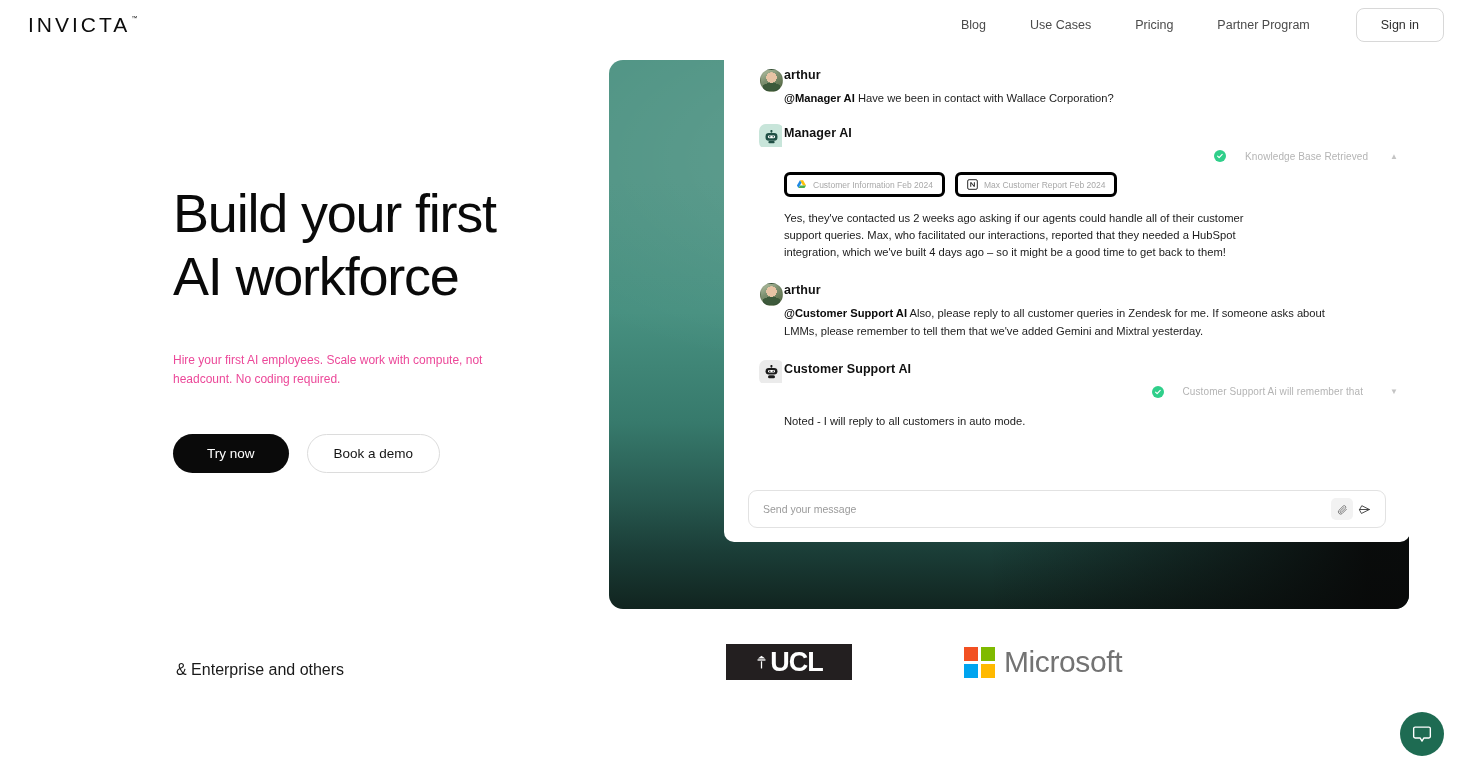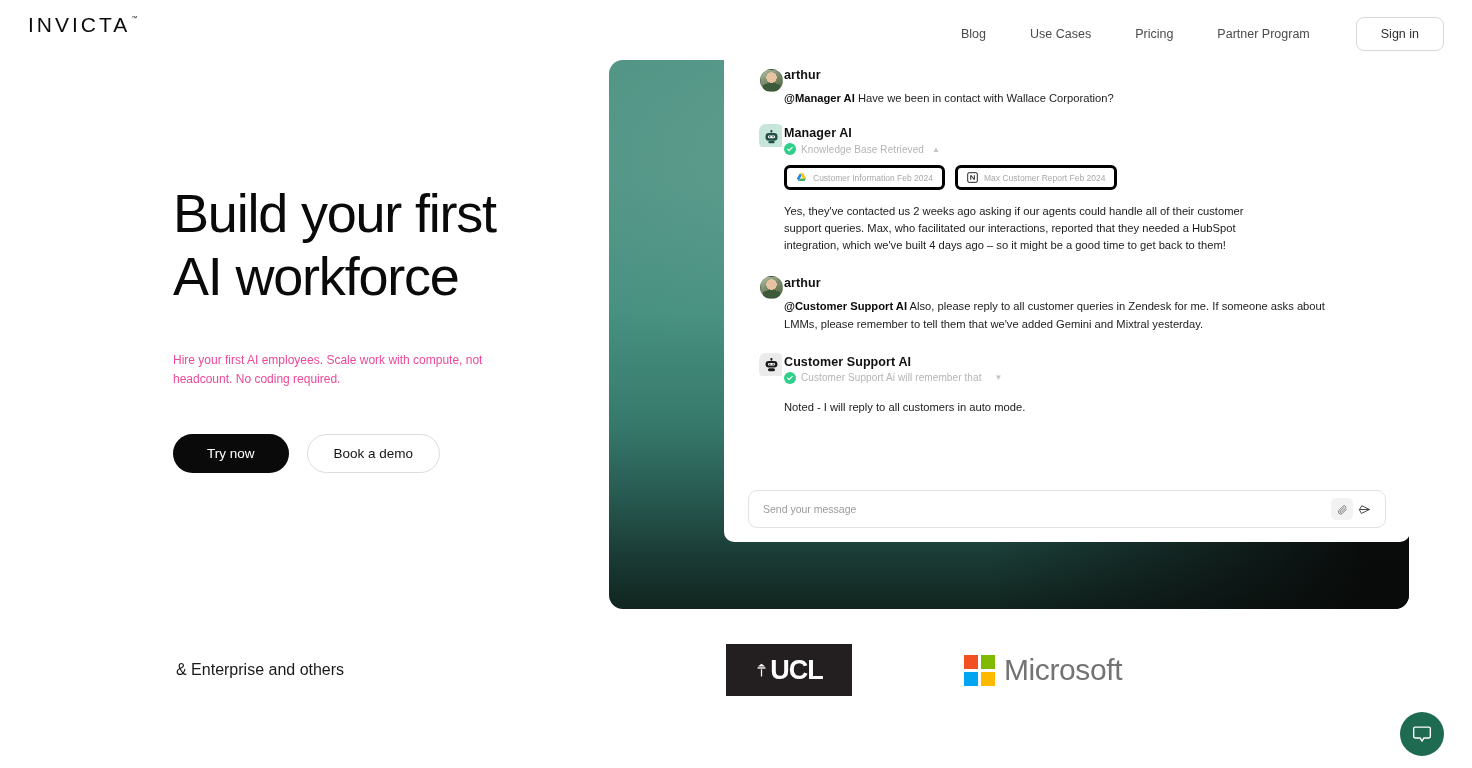--- a/index.html
+++ b/index.html
@@ -22,21 +22,21 @@
     display: flex; align-items: flex-start;
   }
   .logo-text {
     font-size: 21px; font-weight: 400; letter-spacing: 3.0px;
     color: #0c0c0c; line-height: 1;
     font-family: "Liberation Sans", sans-serif;
   }
   .logo-tm { font-size: 6px; color: #0c0c0c; margin-left: 1px; margin-top: 1px; letter-spacing: 0; }
 
   .nav {
-    position: absolute; right: 28px; top: 17px;
+    position: absolute; right: 28px; top: 8px;
     display: flex; align-items: center; gap: 0px;
   }
   .nav-link {
     font-size: 12.5px; color: #4b4b4b; padding: 8px 22px;
     text-decoration: none; white-space: nowrap; cursor: pointer;
   }
   .signin-btn {
     margin-left: 24px;
     font-size: 12.5px; color: #2e2e2e;
     border: 1px solid #d8d8d8; border-radius: 8px;
@@ -127,22 +127,22 @@
   .msg-name {
     font-size: 12.5px; font-weight: 700; color: #111; line-height: 1.2;
     letter-spacing: 0.1px;
   }
   .msg-body {
     margin-top: 6px; font-size: 11.2px; line-height: 1.62; color: #1c1c1c;
   }
   .mention { font-weight: 700; color: #0a0a0a; }
 
   .status-row {
-    display: flex; align-items: center; gap: 5px;
-    height: 16px;
+    display: flex; align-items: center; gap: 19px;
+    margin-top: 7px; height: 16px; justify-content: flex-end;
   }
   .check-icon {
     width: 12px; height: 12px; border-radius: 50%; background: #2fcf8a;
     display: flex; align-items: center; justify-content: center; flex: none;
   }
   .check-icon svg { display: block; }
   .status-text { font-size: 10px; color: #b4b4b4; letter-spacing: 0.1px; }
   .chev { color: #c4c4c4; font-size: 8px; margin-left: 3px; }
   .manage-tag {
     font-size: 7.5px; color: #9d9d9d; margin-left: 8px;
@@ -183,21 +183,21 @@
   
   .supported {
     position: absolute; left: 176px; top: 658px;
     font-size: 16px; line-height: 1.55; color: #1a1a1a; font-weight: 400;
   }
   .logo-row {
     position: absolute; left: 726px; top: 644px;
     display: flex; align-items: center; gap: 112px;
   }
   .ucl-logo {
-    width: 126px; height: 52px; background: #231f20;
+    width: 126px; height: 36px; background: #231f20;
     display: flex; align-items: center; justify-content: center;
     gap: 2px;
   }
   .ucl-text {
     color: #fff; font-size: 27px; font-weight: 700; letter-spacing: -1px;
     font-family: "Liberation Sans", sans-serif; line-height: 1;
   }
   .ucl-mark { width: 13px; height: 18px; display: block; }
   .ms-logo { display: flex; align-items: center; gap: 9px; }
   .ms-grid { display: grid; grid-template-columns: 14px 14px; grid-template-rows: 14px 14px; gap: 3px; }

